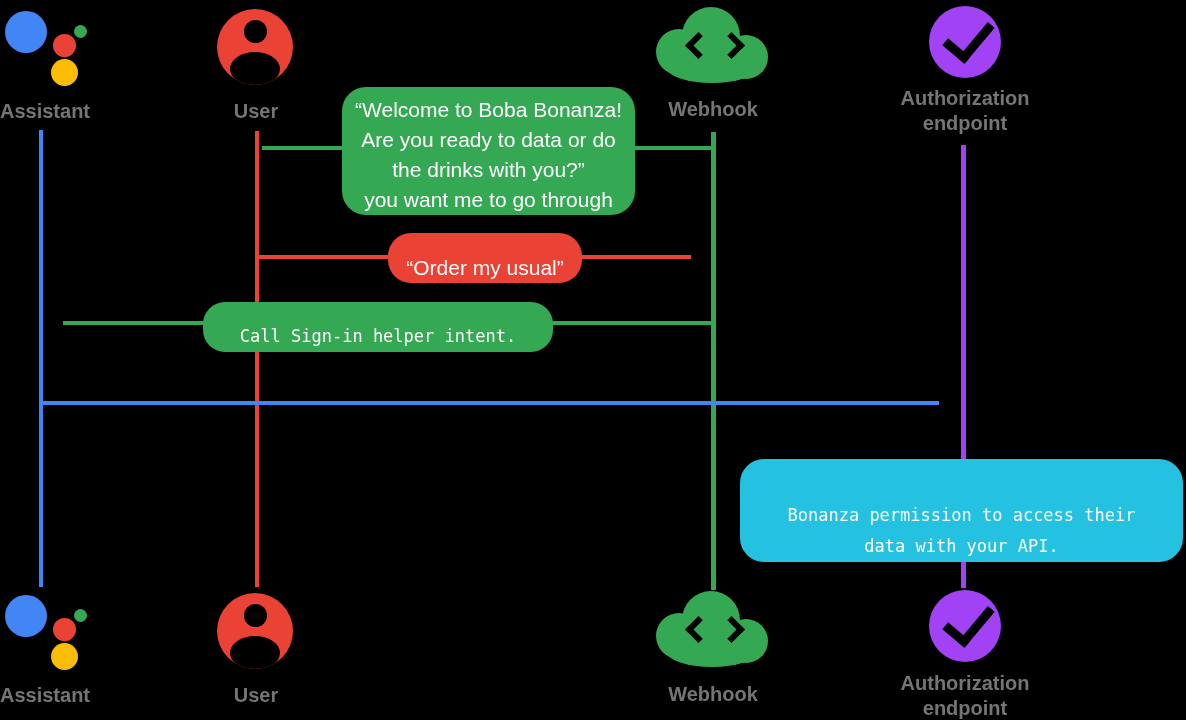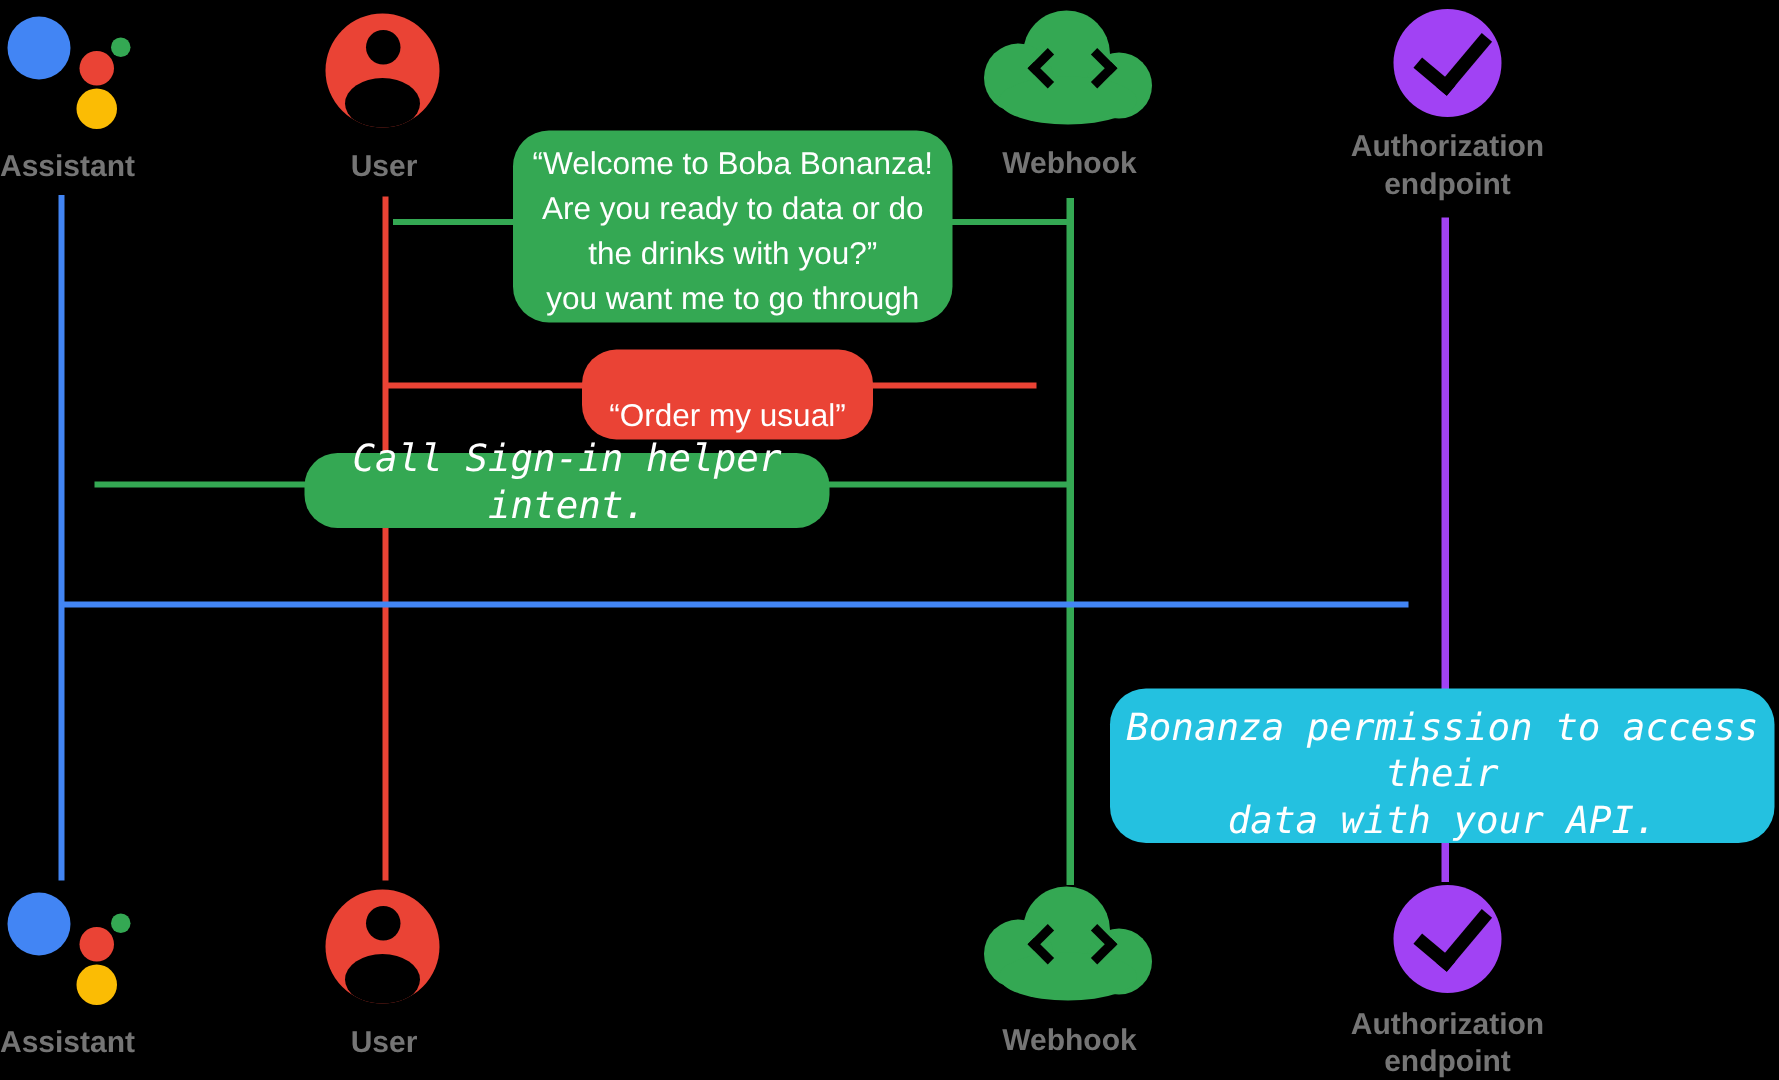--- a/index.html
+++ b/index.html
@@ -26,24 +26,24 @@
   .ah-order    { left:687px; top:243px; border-left-color:#EA4335; }
   .ln-signin   { left:63px;  top:321px; width:650px; background:#34A853; }
   .ah-signin   { left:41px;  top:309px; border-right-color:#34A853; }
   .ln-redirect { left:41px;  top:401px; width:898px; background:#4285F4; }
   .ah-redirect { left:937px; top:389px; border-left-color:#4285F4; }
 
   
   .msg-box { position:absolute; display:flex; flex-direction:column; align-items:center;
              justify-content:flex-end; color:#ffffff; text-align:center; }
   .sans-msg { font-size:21px; line-height:30px; }
-  .mono-msg { font-family:"DejaVu Sans Mono", monospace; font-style:italic;
-              font-size:25px; line-height:31px; }
+  .mono-msg { font-family:"DejaVu Sans Mono", monospace; 
+              font-size:17px; line-height:31px; }
   .box-welcome  { left:342px; top:87px;  width:293px; height:128px; background:#34A853; border-radius:24px; }
-  .box-order    { left:388px; top:233px; width:194px; height:60px;  background:#EA4335; border-radius:23px; }
+  .box-order    { left:388px; top:233px; width:194px; height:50px;  background:#EA4335; border-radius:23px; }
   .box-signin   { left:203px; top:302px; width:350px; height:50px;  background:#34A853; border-radius:22px; }
   .box-redirect { left:303px; top:368px; width:402px; height:75px;  background:#4285F4; border-radius:24px; }
   .box-signs    { left:740px; top:459px; width:443px; height:103px; background:#24C1E0; border-radius:24px; }
 
   
   .actor-label { position:absolute; color:#757575; font-weight:bold; font-size:20px;
                  text-align:center; line-height:25px; }
   .lbl-assistant-top { left:0px;   top:99px; width:90px;  }
   .lbl-user-top      { left:216px; top:99px; width:80px;  }
   .lbl-webhook-top   { left:658px; top:97px; width:110px; }

